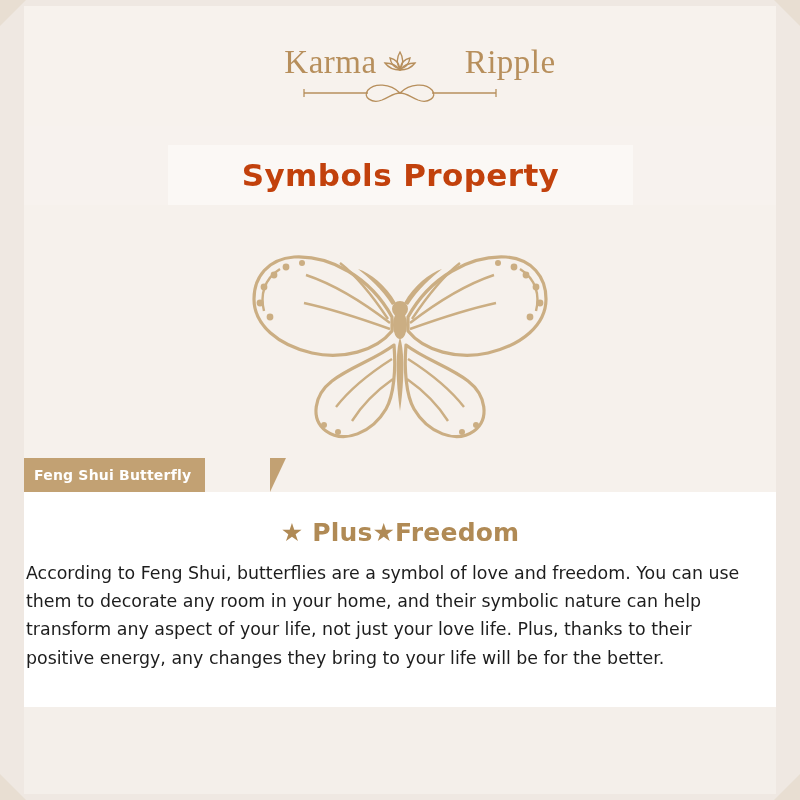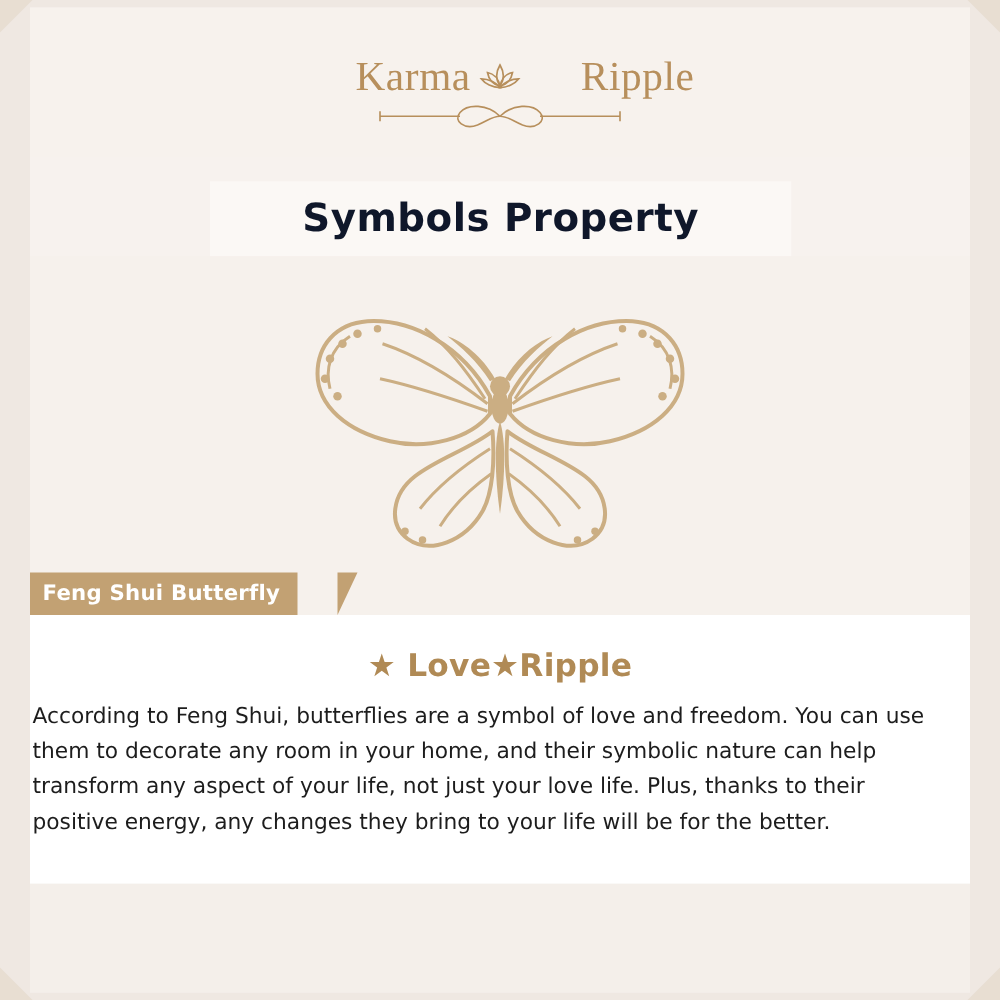--- a/index.html
+++ b/index.html
@@ -115,21 +115,21 @@
     height: 60px;
     background: #fbf8f5;
     display: flex;
     align-items: center;
     justify-content: center;
   }
   .title-text {
     font-family: "DejaVu Sans", sans-serif;
     font-weight: bold;
     font-size: 31px;
-    color: #0f172a;
+    color: #c2410c;
     letter-spacing: 0.4px;
   }
 
   
   .art-area {
     position: absolute;
     left: 0;
     top: 199px;
     width: 752px;
     height: 290px;
@@ -147,21 +147,21 @@
     height: 34px;
     background: #c2a173;
     display: flex;
     align-items: center;
     padding: 0 14px 0 10px;
     z-index: 6;
   }
   .ribbon-text {
     font-family: "DejaVu Sans", sans-serif;
     font-weight: bold;
-    font-size: 17px;
+    font-size: 14px;
     color: #ffffff;
     letter-spacing: 0.2px;
     white-space: nowrap;
   }
   .ribbon-tail {
     position: absolute;
     left: 246px;
     top: 452px;
     width: 0;
     height: 0;
@@ -316,19 +316,19 @@
         </svg>
       </span>
     </div>
 
     <div class="ribbon">
       <span class="ribbon-text">Feng Shui Butterfly</span>
     </div>
     <div class="ribbon-tail"></div>
 
     <div class="text-block">
-      <p class="subtitle">★ Love★Ripple</p>
+      <p class="subtitle">★ Plus★Freedom</p>
       <p class="body-copy">According to Feng Shui, butterflies are a symbol of love and freedom. You can use them to decorate any room in your home, and their symbolic nature can help transform any aspect of your life, not just your love life. Plus, thanks to their positive energy, any changes they bring to your life will be for the better.</p>
     </div>
 
     <div class="bottom-band"></div>
   </div>
 </div>
 
 </body></html>

